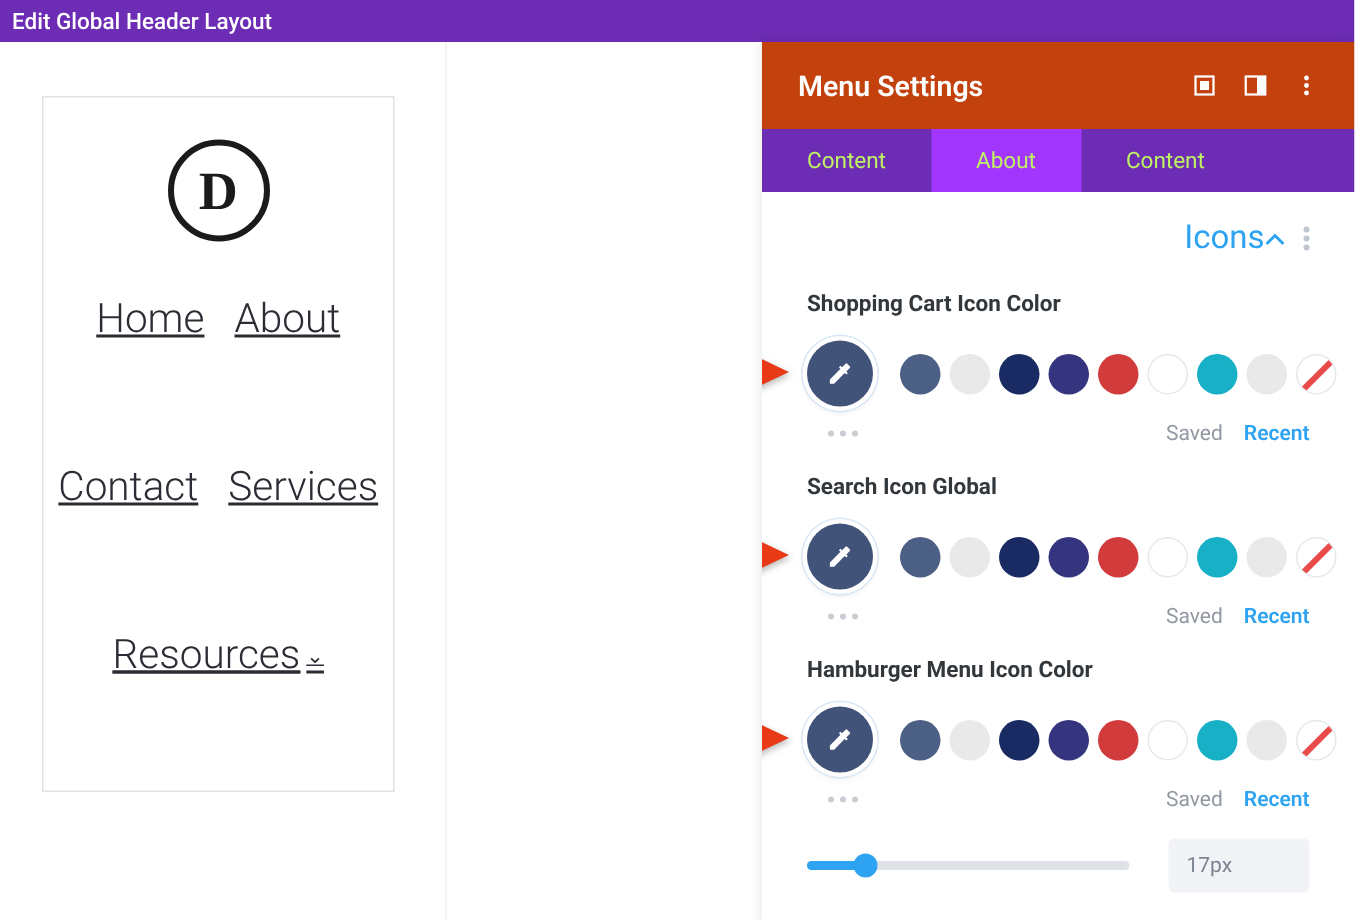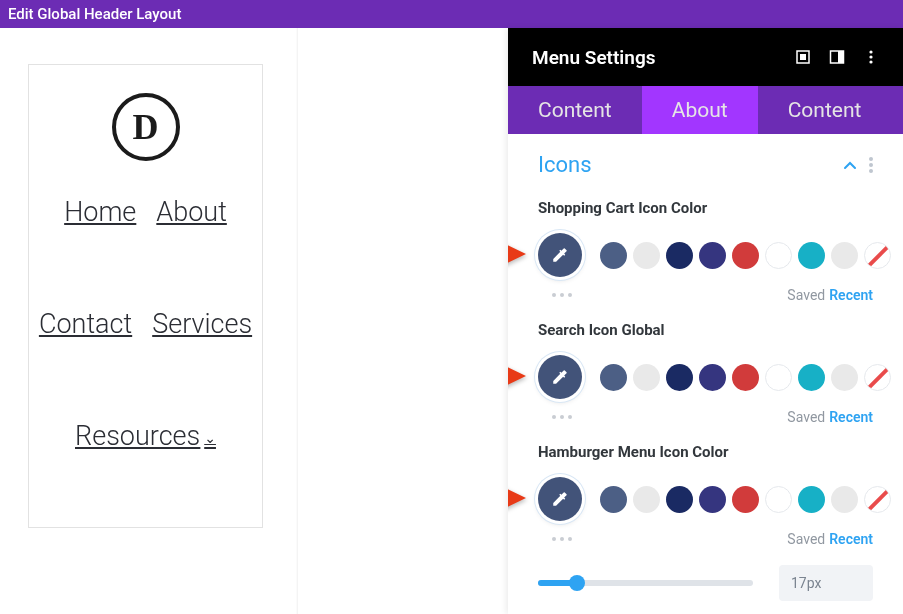--- a/index.html
+++ b/index.html
@@ -86,21 +86,21 @@
     width: 395px;
     height: 100%;
     background: #fff;
     box-shadow: -2px 0 6px rgba(0,0,0,0.08);
     display: flex;
     flex-direction: column;
     position: relative;
     z-index: 2;
   }
   .panel-header {
-    background: #000000;
+    background: #c2410c;
     color: #fff;
     height: 58px;
     display: flex;
     align-items: center;
     padding: 0 24px;
     font-size: 19px;
     font-weight: 600;
     justify-content: space-between;
   }
   .panel-header .icons {
@@ -117,38 +117,38 @@
     cursor: pointer;
   }
   .hicon svg { display: block; }
 
   .tabs {
     display: flex;
     background: #6c2cb4;
   }
   .tab {
     padding: 12px 30px;
-    color: #e5e5e5;
-    font-size: 21px;
+    color: #bef264;
+    font-size: 15px;
     cursor: pointer;
   }
   .tab.active {
     background: #a236ff;
   }
 
   .panel-body {
     flex: 1;
     overflow-y: auto;
     padding: 18px 30px 30px 30px;
   }
 
   .section-head {
     display: flex;
     align-items: center;
-    justify-content: space-between;
+    justify-content: flex-end;
     margin-bottom: 22px;
   }
   .section-title {
     color: #2ea3f2;
     font-size: 22px;
     font-weight: 400;
   }
   .section-head .right {
     display: flex;
     align-items: center;
@@ -226,21 +226,21 @@
     font-size: 14px;
   }
   .more-dots {
     display: inline-flex;
     gap: 4px;
     padding-left: 14px;
   }
   .more-dots span {
     width: 4px; height: 4px; border-radius: 50%; background: #c9cdd3;
   }
-  .sr-links { display: flex; gap: 4px; }
+  .sr-links { display: flex; gap: 14px; }
   .sr-saved { color: #9198a1; cursor: pointer; }
   .sr-recent { color: #2ea3f2; font-weight: 600; cursor: pointer; }
 
   .callout {
     position: absolute;
     left: -77px;
     width: 65px;
     height: 42px;
     z-index: 5;
     filter: drop-shadow(1px 2px 2px rgba(0,0,0,0.25));

